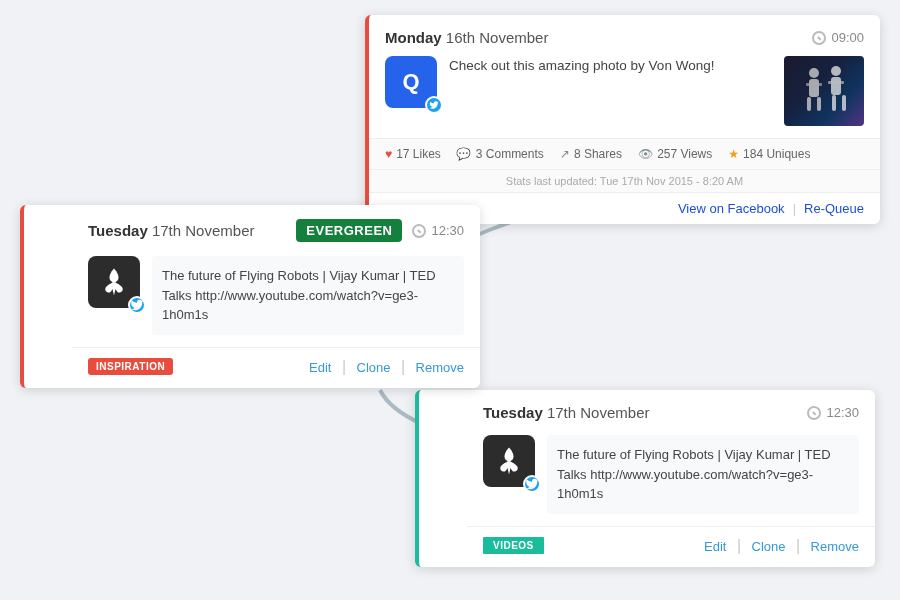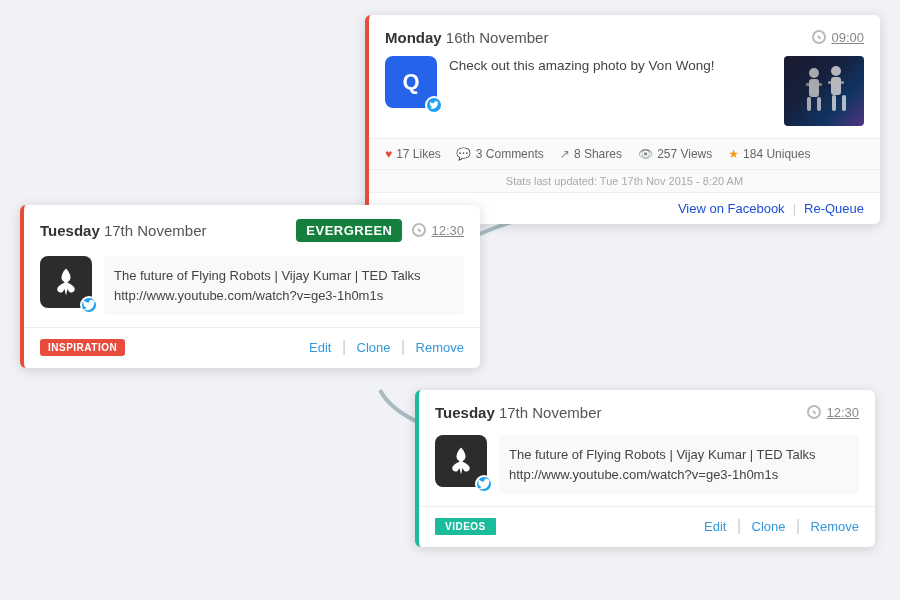--- a/index.html
+++ b/index.html
@@ -11,20 +11,21 @@
       background: #f0f2f5;
       position: relative;
     }
 
     
     .card {
       background: #fff;
       border-radius: 6px;
       box-shadow: 0 2px 12px rgba(0,0,0,0.15);
       position: absolute;
+      padding-left: 48px;
     }
 
     
     #arrows-svg {
       position: absolute;
       top: 0; left: 0;
       width: 900px;
       height: 600px;
       pointer-events: none;
       z-index: 1;
@@ -320,25 +321,24 @@
       font-size: 13px;
       color: #3498db;
       text-decoration: none;
       cursor: pointer;
     }
     .edit-actions2 .sep { color: #ccc; margin: 0 6px; }
 
     
     .time-wrap {
       display: flex;
-      align-items: flex-start;
+      align-items: flex-end;
       gap: 5px;
       font-size: 13px;
       color: #888;
-      text-decoration: underline;
     }
     .clock-circle {
       width: 14px; height: 14px;
       border: 2px solid #bbb;
       border-radius: 50%;
       display: inline-flex;
       align-items: center;
       justify-content: center;
       position: relative;
       flex-shrink: 0;

